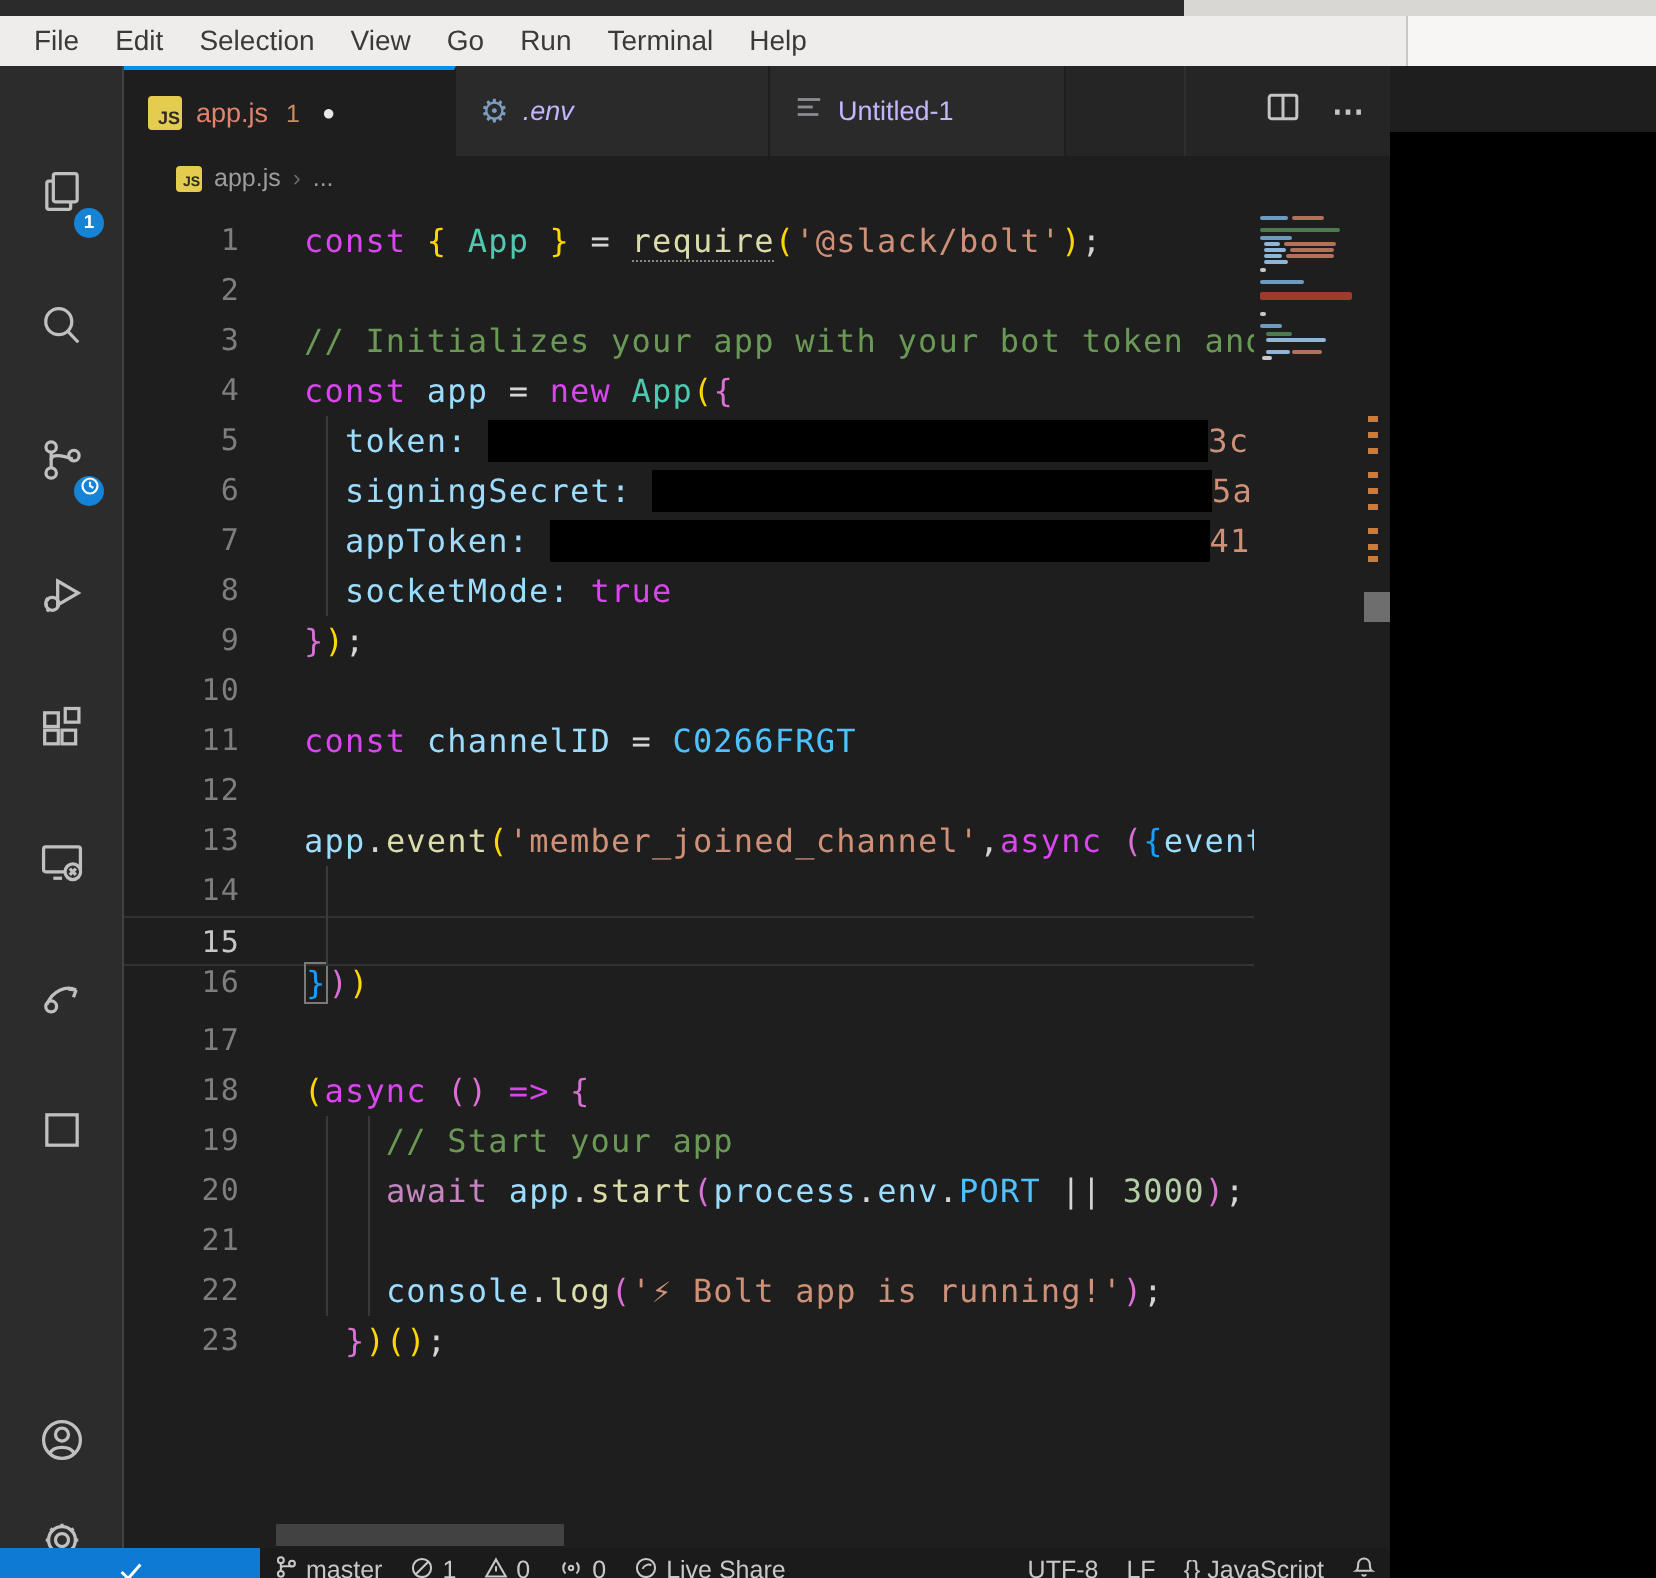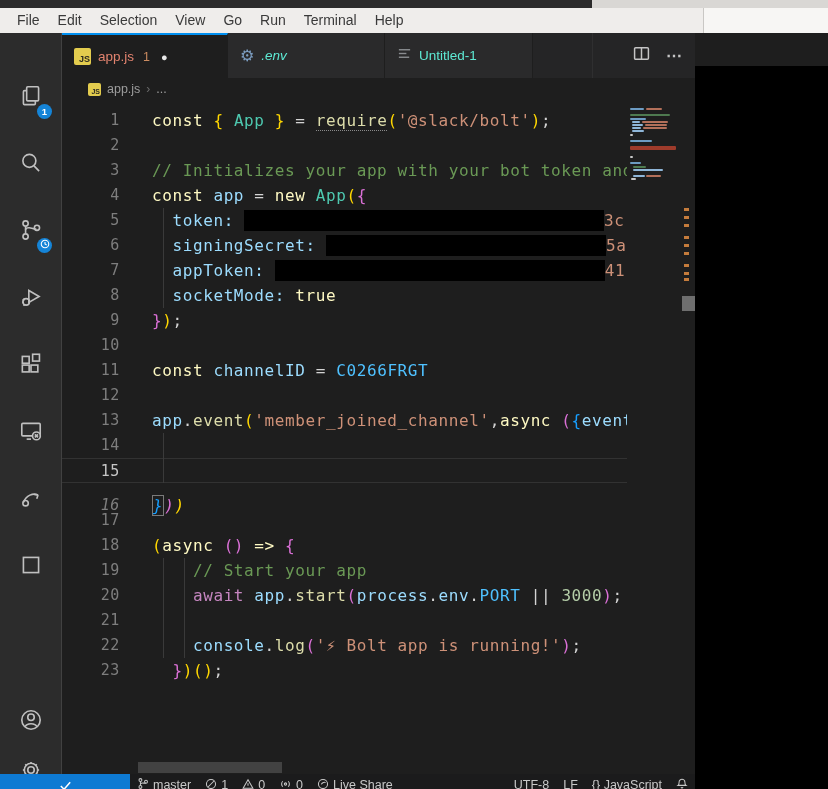--- a/index.html
+++ b/index.html
@@ -17,21 +17,21 @@
   .activitybar{position:absolute;left:0;top:0;width:62px;height:741px;background:#2c2c2c;border-right:1px solid #414141;box-sizing:border-box;}
   .ab-item{position:absolute;left:0;width:62px;height:50px;display:flex;align-items:center;justify-content:center;}
   .ab-item svg{stroke:#c0c0c0;fill:none;stroke-width:1.5;}
   .ab-badge{position:absolute;right:10px;bottom:2px;min-width:15px;height:15px;border-radius:8px;background:#1584d7;color:#fff;font-size:9.5px;line-height:15px;text-align:center;font-weight:bold;}
   .ab-badge svg{stroke:#fff;stroke-width:1.3;}
   
   .editor-col{position:absolute;left:62px;top:0;width:633px;height:741px;background:#1e1e1e;}
   .tabbar{position:absolute;left:0;top:0;width:633px;height:45px;background:#252526;}
   .tab{position:absolute;top:0;height:45px;background:#2a2a2b;border-right:1px solid #1e1e1e;display:flex;align-items:center;padding:0 12px;box-sizing:border-box;gap:7px;cursor:pointer;}
   .tab.active{background:#1e1e1e;border-top:2px solid #0090f1;}
-  .tab-name{font-size:13.5px;color:#5eead4;}
+  .tab-name{font-size:13.5px;color:#c4b5fd;}
   .tab.active .tab-name{color:#e2836f;}
   .tab-name.italic{font-style:italic;}
   .tab-error{font-size:12.5px;color:#cc8c61;margin-left:2px;}
   .tab-dot{color:#e8e8e8;font-size:11px;margin-left:4px;}
   .js-badge{width:17px;height:17px;background:#e3cc4e;color:#2d2b20;font-weight:bold;font-size:9px;display:flex;align-items:flex-end;justify-content:flex-end;padding:1px;box-sizing:border-box;border-radius:2px;font-family:"Liberation Sans",sans-serif;}
   .gear-glyph{color:#7b9cbf;font-size:16px;font-family:"DejaVu Sans",sans-serif;}
   .tabbar-divider{position:absolute;left:530px;top:0;width:1px;height:45px;background:#2f2f30;}
   .editor-actions{position:absolute;right:12px;top:0;height:45px;display:flex;align-items:center;gap:16px;}
   .editor-actions svg{stroke:#c5c5c5;fill:none;stroke-width:1.4;}
   .ellipsis{color:#c5c5c5;font-size:16px;letter-spacing:1px;font-weight:bold;}
@@ -42,21 +42,21 @@
   .bc-sep{font-size:12px;color:#6a6a6a;}
   .bc-more{font-size:12.5px;color:#9d9d9d;cursor:pointer;}
   
   .editor{position:absolute;left:0;top:67px;width:633px;height:674px;overflow:hidden;}
   .lines{position:absolute;left:0;top:8px;width:565px;height:600px;overflow:hidden;font-family:"DejaVu Sans Mono","Liberation Mono",monospace;font-size:16px;letter-spacing:0.6px;}
   .cl{position:absolute;left:0;width:565px;height:25px;line-height:25px;}
   .cl.cur{border-top:1px solid #323232;border-bottom:1px solid #323232;box-sizing:border-box;}
   .ln{position:absolute;left:0;top:0;width:58px;text-align:right;color:#7e7e7e;font-size:15px;}
   .cl.cur .ln{color:#c6c6c6;}
   .ct{position:absolute;left:90px;top:0;white-space:pre;}
-  .kw{color:#fef9c3}.ctrl{color:#c586c0}.var{color:#9cdcfe}.const{color:#4fc1ff}
+  .kw{color:#d946ef}.ctrl{color:#c586c0}.var{color:#9cdcfe}.const{color:#4fc1ff}
   .type{color:#4ec9b0}.fn{color:#dcdcaa}.str{color:#ce9178}.com{color:#6a9955}
   .pun{color:#d4d4d4}.num{color:#b5cea8}.b1{color:#ffd700}.b2{color:#da70d6}.b3{color:#179fff}
   .fnu{color:#dcdcaa;border-bottom:1px dotted #8a8a8a;}
   .b3match{color:#179fff;border:1px solid #7a7a7a;box-sizing:border-box;}
   .redact{display:inline-block;height:21px;background:#000;vertical-align:middle;margin-top:-3px;}
   .guide{position:absolute;width:1px;background:#3a3a3a;}
   
   .minimap{position:absolute;left:568px;top:8px;width:48px;height:240px;}
   .mm-seg{position:absolute;height:2px;border-radius:1px;}
   .ruler-mark{position:absolute;left:622px;width:5px;height:3px;background:#c57c3c;}
@@ -267,21 +267,21 @@
             <span class="ct"><span class="var">app</span><span class="pun">.</span><span class="fn">event</span><span class="b1">(</span><span class="str">'member_joined_channel'</span><span class="pun">,</span><span class="kw">async </span><span class="b2">(</span><span class="b3">{</span><span class="var">event, client</span></span>
           </div>
           <div class="cl" style="top: 325px;">
             <span class="ln">14</span>
             <span class="ct"></span>
           </div>
           <div class="cl cur" style="top: 350px;">
             <span class="ln">15</span>
             <span class="ct"></span>
           </div>
-          <div class="cl" style="top: 385px; font-style: italic;">
+          <div class="cl" style="top: 371px;">
             <span class="ln">16</span>
             <span class="ct"><span class="b3match">}</span><span class="b2">)</span><span class="b1">)</span></span>
           </div>
           <div class="cl" style="top: 400px; padding-left: 18px;">
             <span class="ln">17</span>
             <span class="ct"></span>
           </div>
           <div class="cl" style="top: 425px;">
             <span class="ln">18</span>
             <span class="ct"><span class="b1">(</span><span class="kw">async </span><span class="b2">()</span><span class="pun"> </span><span class="kw">=&gt;</span><span class="pun"> </span><span class="b2">{</span></span>

